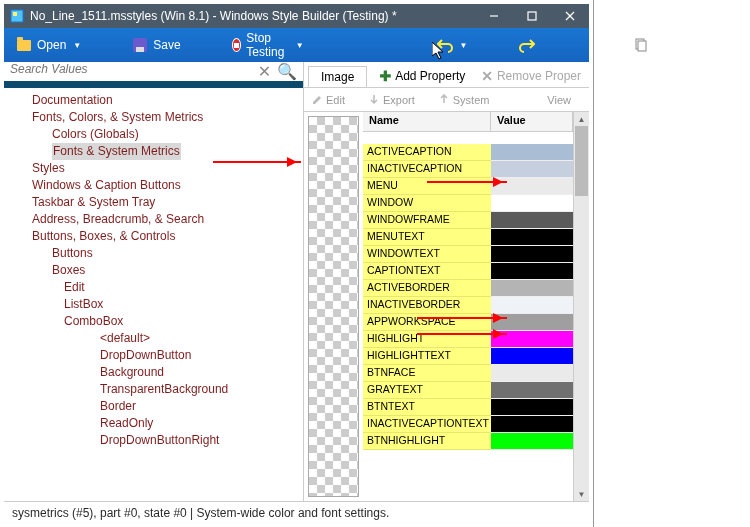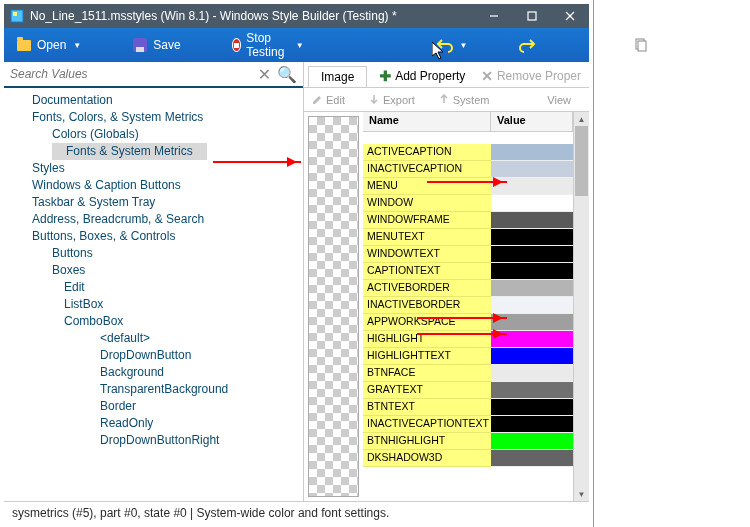--- a/index.html
+++ b/index.html
@@ -18,30 +18,30 @@
 .tsep { width: 8px; }
 .stopbtn .circ { width: 14px; height: 14px; background: #d32f2f; border-radius: 50%; border: 1px solid #fff; display:flex; align-items:center; justify-content:center; }
 .stopbtn .sq { width: 5px; height: 5px; background: #fff; }
 .folder { width:14px; height:11px; background:#ffc94a; border-radius:1px; position:relative; }
 .folder::before { content:''; position:absolute; top:-3px; left:0; width:6px; height:3px; background:#ffc94a; border-radius:1px 1px 0 0; }
 .disk { width:14px; height:14px; background:#6a5acd; border-radius:2px; position:relative; }
 .disk::after { content:''; position:absolute; bottom:0; left:3px; width:8px; height:5px; background:#ddd; }
 .clip { width:10px; height:13px; border:1px solid #fff; background:#fff; }
 .mainarea { flex: 1; display: flex; min-height: 0; }
 .leftpane { width: 300px; display: flex; flex-direction: column; border-right: 1px solid #ccc; }
-.searchbar { height: 26px; border-bottom: 2px solid #0c4a6e; display: flex; align-items: center; padding: 0 6px; }
+.searchbar { height: 26px; border-bottom: 7px solid #0c4a6e; display: flex; align-items: flex-start; padding: 0 6px; }
 .searchbar input { flex: 1; border: none; outline: none; font-size: 12px; font-style: italic; color: #888; }
 .searchbar .sicon { color: #888; }
-.tree { flex: 1; overflow: hidden; font-size: 12px; color: #0c4a6e; padding: 4px 0; line-height: 17px; }
+.tree { flex: 1; overflow: hidden; font-size: 12px; color: #7f1d1d; padding: 4px 0; line-height: 17px; }
 .tree div { white-space: nowrap; padding: 0 6px; }
 .i1 { padding-left: 28px !important; }
 .i2 { padding-left: 48px !important; }
 .i3 { padding-left: 60px !important; }
 .i5 { padding-left: 96px !important; }
-.sel { background: #d8d8d8; display: inline-block; margin-left: 48px; padding: 0 14px !important; text-align: center; }
+.sel { background: #d8d8d8; display: inline-block; margin-left: 48px; padding: 0 1px !important; text-align: center; }
 .rightpane { flex: 1; display: flex; flex-direction: column; min-width: 0; }
 .tabhdr { height: 26px; display: flex; align-items: flex-end; border-bottom: 1px solid #ccc; }
 .tab { border: 1px solid #ccc; border-bottom: none; padding: 3px 12px; font-size: 12px; margin-left: 4px; background: #fff; }
 .tabfill { flex: 1; }
 .addrem { font-size: 12px; padding: 3px 8px; display: flex; align-items: center; gap: 4px; }
 .addrem.dis { color: #aaa; }
 .plus { color: #2e7d32; font-weight: bold; font-size: 14px; }
 .xmark { font-weight: bold; font-size: 14px; }
 .imgbar { height: 24px; border-bottom: 1px solid #ccc; display: flex; align-items: center; font-size: 11px; color: #999; padding: 0 8px; gap: 4px; }
 .imgbar span { margin-right: 10px; display:flex; align-items:center; gap:3px; }
@@ -343,26 +343,20 @@
                 <div class="pv">
                   <div class="swatch" style="background: rgb(0, 0, 0);"></div>
                 </div>
               </div>
               <div class="prow">
                 <div class="pn">BTNHIGHLIGHT</div>
                 <div class="pv">
                   <div class="swatch" style="background: rgb(0, 255, 0);"></div>
                 </div>
               </div>
-              <div class="prow">
-                <div class="pn">DKSHADOW3D</div>
-                <div class="pv">
-                  <div class="swatch" style="background: rgb(100, 100, 100);"></div>
-                </div>
-              </div>
             </div>
         </div>
         <div class="scroll">
           <div class="arr" style="top:0">▲</div>
           <div class="thumb"></div>
           <div class="arr" style="bottom:0">▼</div>
         </div>
       </div>
     </div>
   </div>

